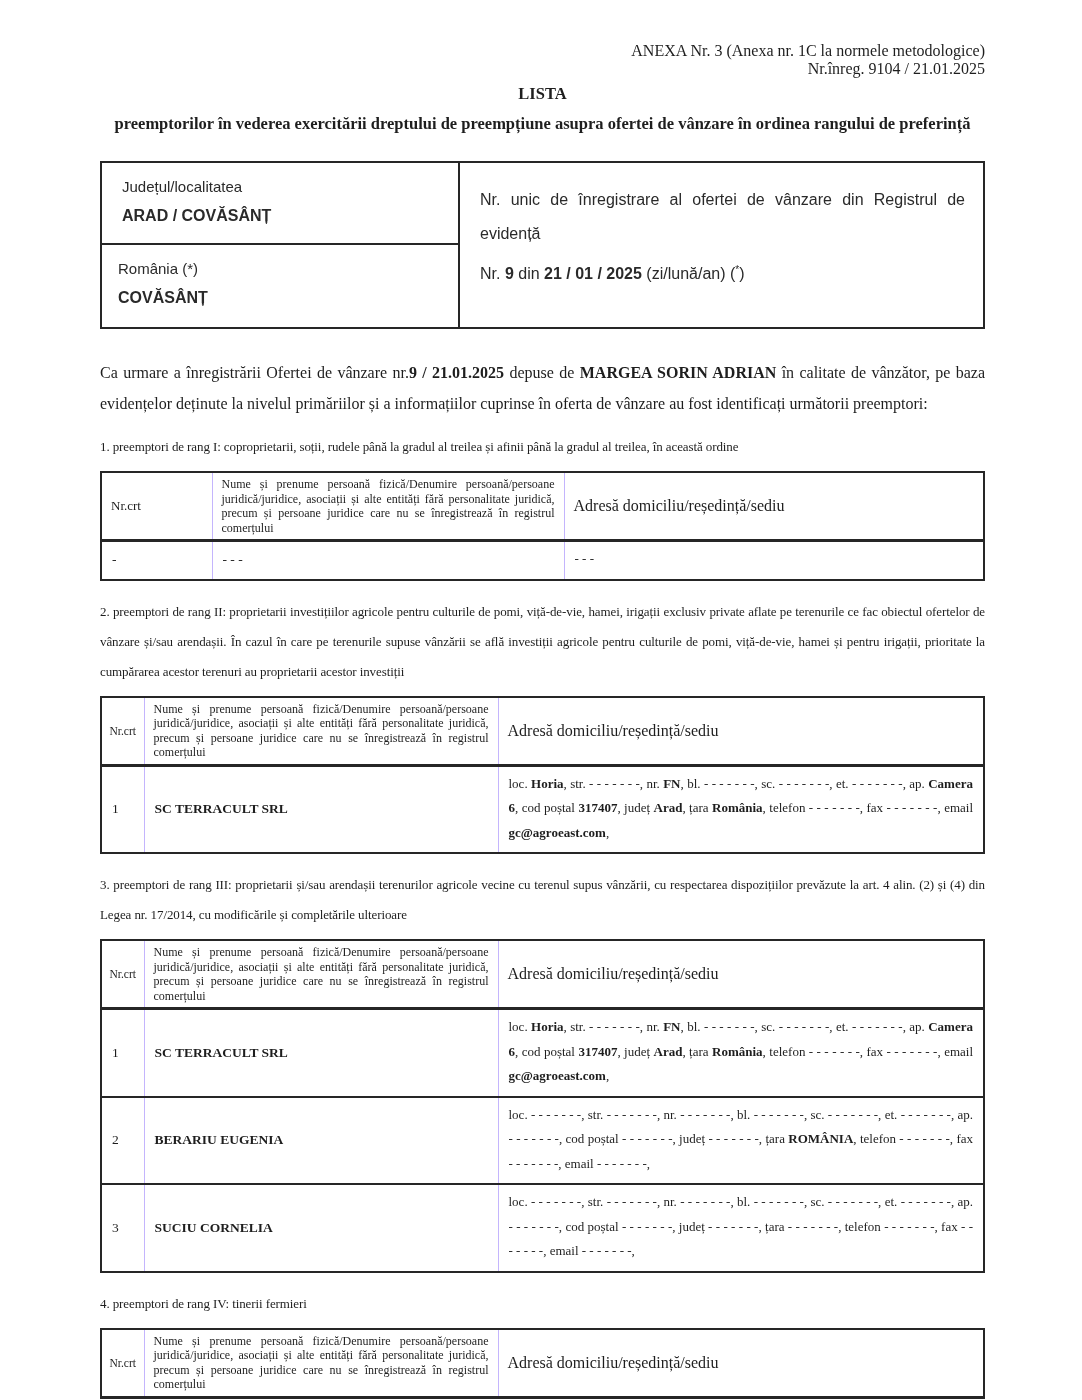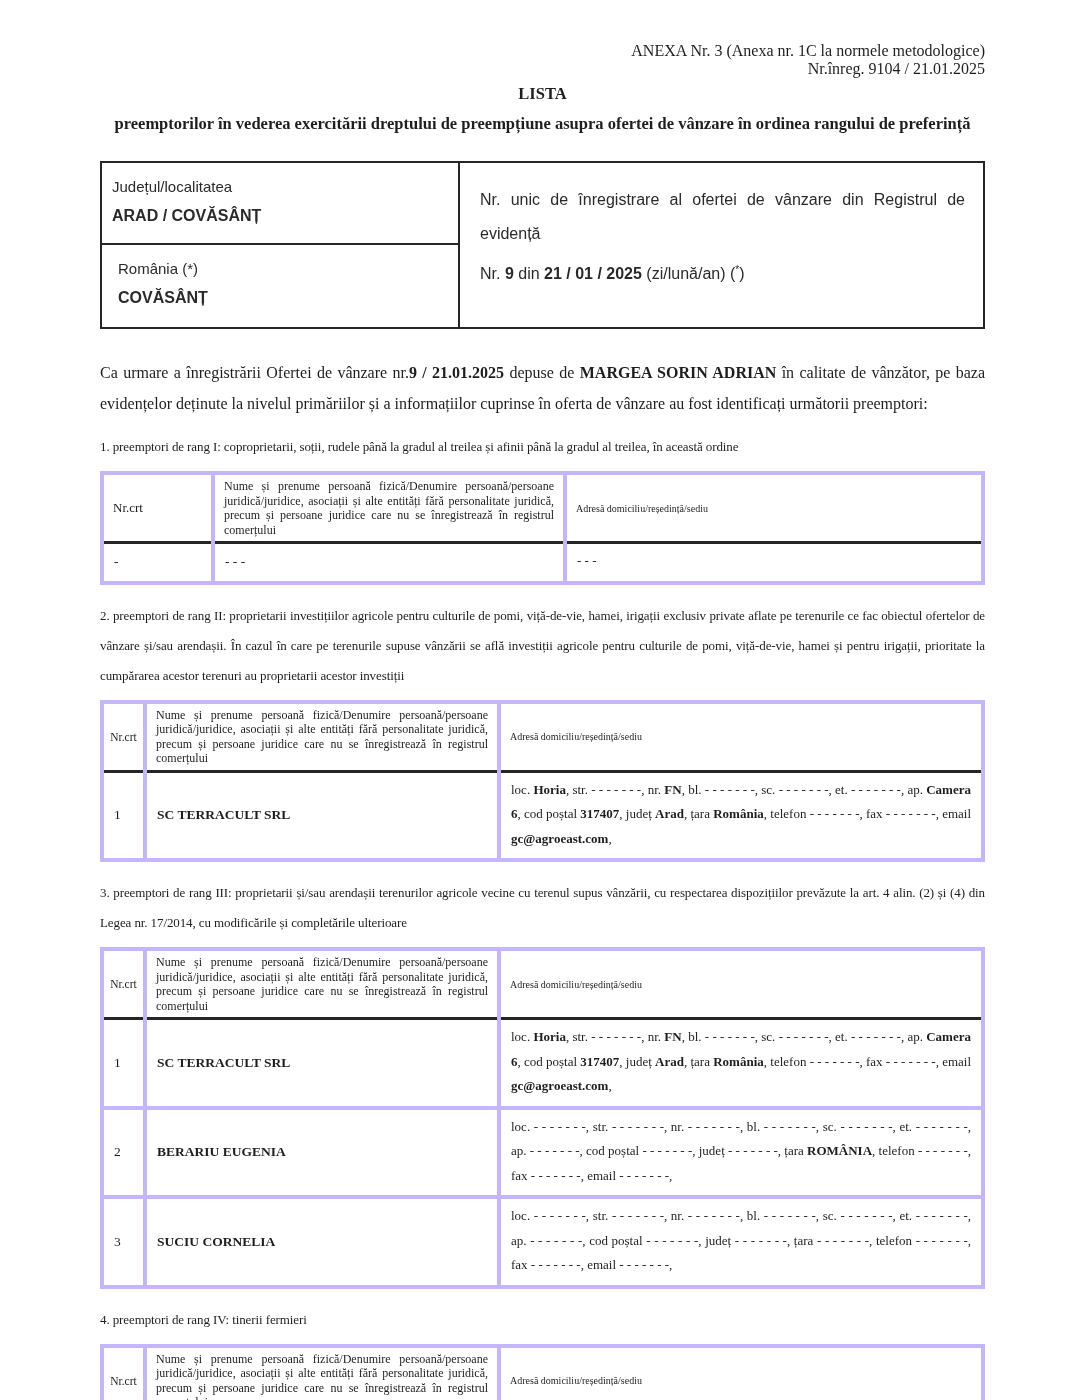--- a/index.html
+++ b/index.html
@@ -48,21 +48,21 @@
     border: 2px solid #262626;
     margin-top: 22px;
     font-family: "Liberation Sans", "DejaVu Sans", sans-serif;
     color: #2a2a2a;
   }
   .ib-cell { box-sizing: border-box; }
   .ib-left-top {
     grid-column: 1; grid-row: 1;
     border-right: 2px solid #262626;
     border-bottom: 2px solid #262626;
-    padding: 10px 14px 12px 10px;
+    padding: 10px 14px 12px 20px;
   }
   .ib-left-bottom {
     grid-column: 1; grid-row: 2;
     border-right: 2px solid #262626;
     padding: 10px 14px 14px 16px;
   }
   .ib-right {
     grid-column: 2; grid-row: 1 / 3;
     padding: 20px 18px 0 20px;
   }
@@ -97,21 +97,21 @@
     border: 2px solid #262626;
     margin-top: 9px;
     margin-bottom: 16px;
     table-layout: fixed;
   }
   table.rank col.nr-col   { width: 43px; }
   table.rank col.name-col { width: 354px; }
   table.rank.wide-nr col.nr-col   { width: 111px; }
   table.rank.wide-nr col.name-col { width: 352px; }
   .rank th, .rank td {
-    border: 4px solid #c4b5fd;
+    border: 1px solid #c4b5fd;
     vertical-align: middle;
     box-sizing: border-box;
   }
   .rank thead th { border-bottom: 3px solid #262626; font-weight: normal; }
   .rank tbody td { border-top: 2px solid #262626; }
   .rank th.nr-h {
     font-size: 11.5px;
     text-align: center;
     padding: 2px 3px;
   }
@@ -120,21 +120,21 @@
     text-align: left;
     padding-left: 9px;
   }
   .rank th.name-h {
     font-size: 12px;
     line-height: 14.5px;
     text-align: justify;
     padding: 4px 9px;
   }
   .rank th.addr-h {
-    font-size: 10px;
+    font-size: 16px;
     text-align: left;
     padding: 4px 9px;
   }
   .rank td.nr {
     font-size: 13.5px;
     padding: 4px 4px 4px 10px;
   }
   .rank td.name {
     font-size: 13.5px;
     font-weight: bold;

